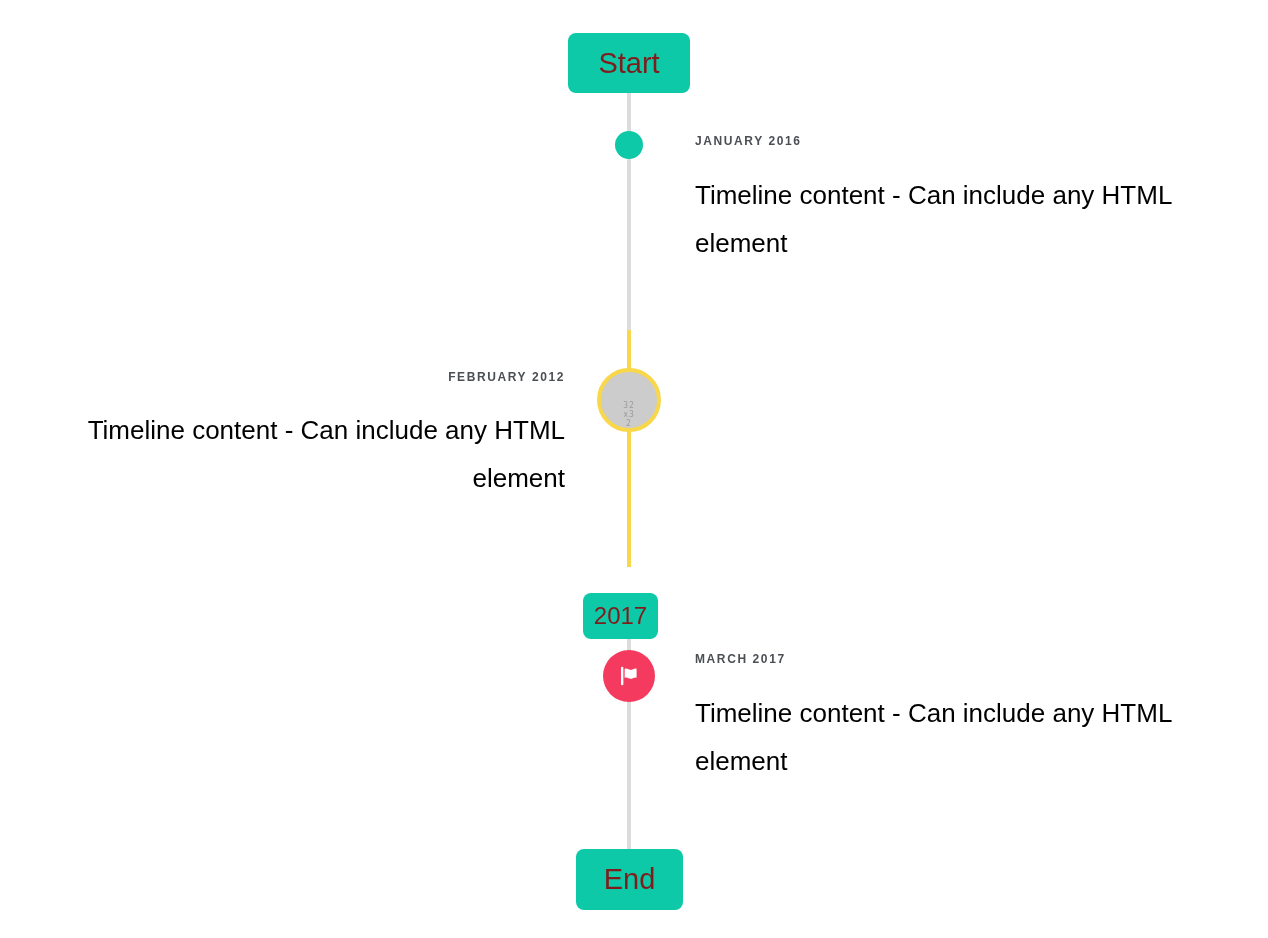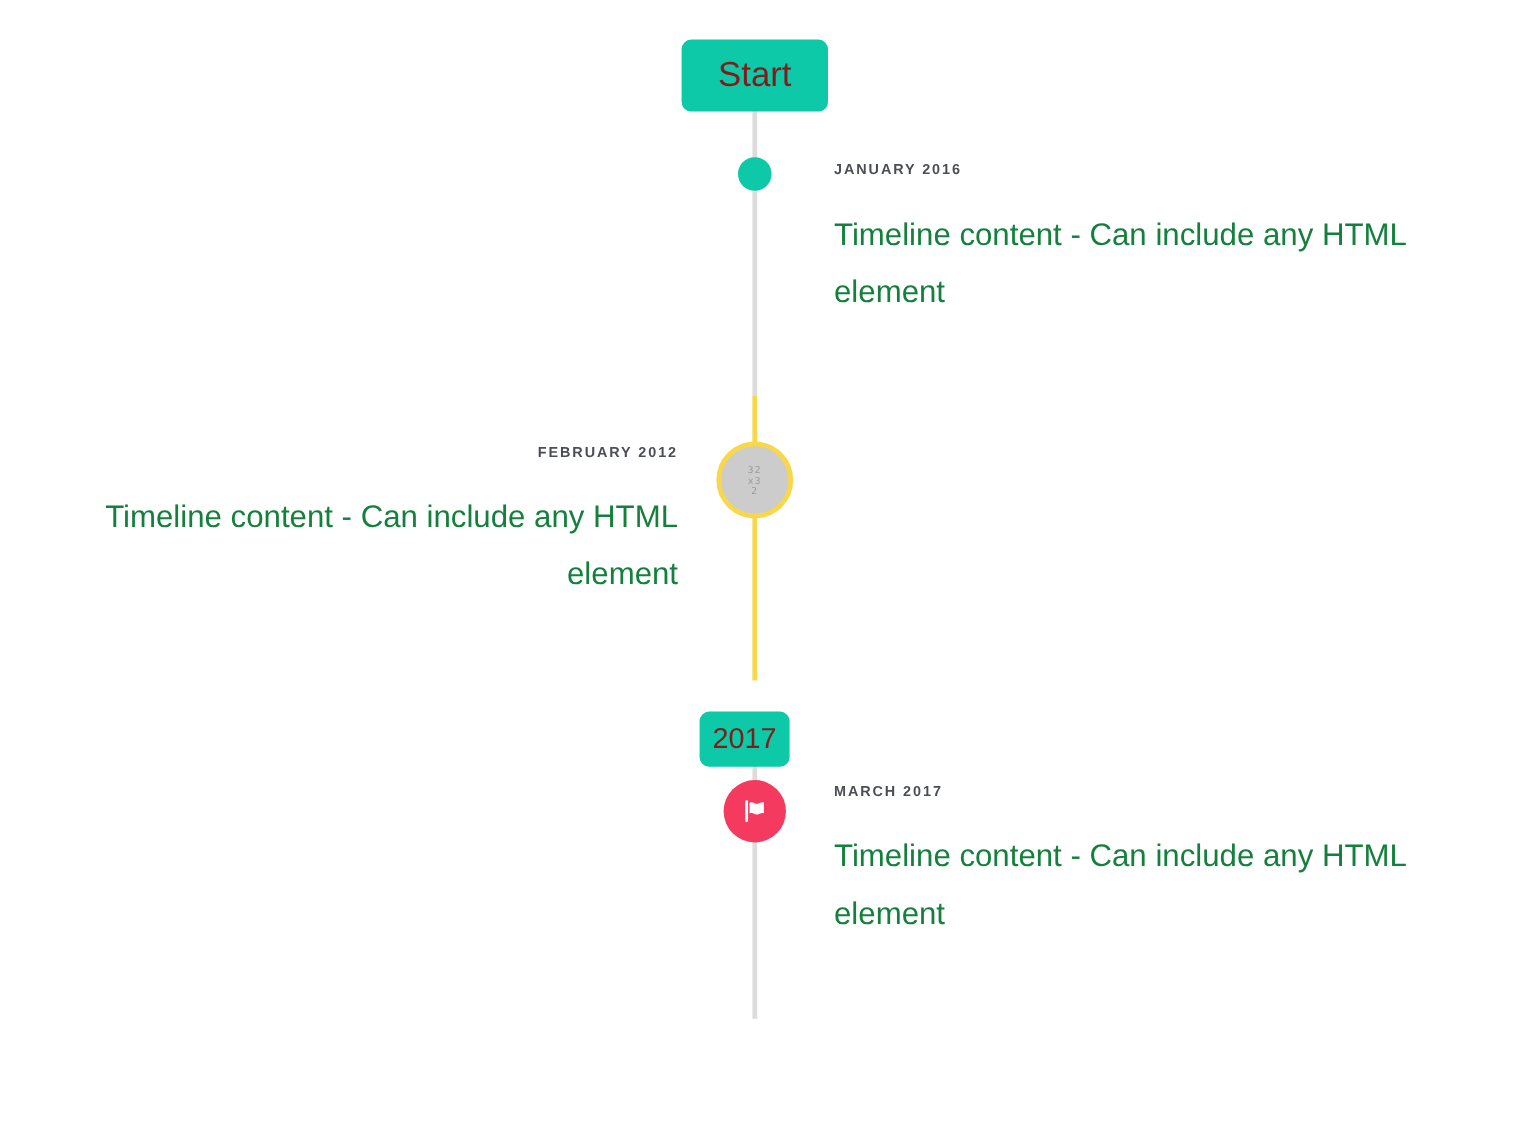--- a/index.html
+++ b/index.html
@@ -30,42 +30,42 @@
   #end-btn   { left: 576px; top: 849px; width: 107px; height: 61px; font-size: 29px; }
 
   
   .marker { position: absolute; border-radius: 50%; }
   #marker-jan {
     left: 615px; top: 131px; width: 28px; height: 28px; background: #0dc9a8;
   }
   #marker-feb {
     left: 597px; top: 368px; width: 64px; height: 64px;
     background: #cccccc; border: 4px solid #f8d74a;
-    display: flex; align-items: center; justify-content: center;
+    display: flex; align-items: flex-end; justify-content: center;
     overflow: hidden; cursor: pointer;
   }
   #marker-feb .ph-text {
     width: 17px; font-size: 8px; line-height: 9px; letter-spacing: 1px;
     color: #9b9b9b; word-break: break-all; text-align: center;
     font-family: "DejaVu Sans Mono", monospace;
   }
   #marker-mar {
     left: 603px; top: 650px; width: 52px; height: 52px; background: #f43b5f;
     display: flex; align-items: center; justify-content: center;
   }
   #marker-mar svg { width: 26px; height: 26px; fill: #ffffff; }
 
   
   .event-title {
     position: absolute; font-size: 12px; font-weight: 700;
     letter-spacing: 1.6px; color: #4b4f53;
   }
   .event-content {
     position: absolute; width: 540px; font-size: 26px; line-height: 48px;
-    font-weight: 400; color: #15803d;
+    font-weight: 400; color: #000000;
   }
   #title-jan   { left: 695px; top: 134px; }
   #content-jan { left: 695px; top: 171px; }
   #title-feb   { right: 703px; top: 370px; text-align: right; }
   #content-feb { right: 703px; top: 406px; text-align: right; }
   #title-mar   { left: 695px; top: 652px; }
   #content-mar { left: 695px; top: 689px; }
 </style>
 </head>
 <body>
@@ -73,20 +73,21 @@
 <div class="stage">
 
   <div id="line-top" class="line gray"></div>
   <div id="line-mid" class="line yellow"></div>
   <div id="line-bottom" class="line gray"></div>
 
   <button id="start-btn" class="pill">Start</button>
 
   <div id="year-badge" class="pill">2017</div>
 
+  <button id="end-btn" class="pill">End</button>
 
   <div id="marker-jan" class="marker"></div>
   <div id="title-jan" class="event-title">JANUARY 2016</div>
   <div id="content-jan" class="event-content">Timeline content - Can include any HTML element</div>
 
   <div id="marker-feb" class="marker">
     <span class="ph-text">32x32</span>
   </div>
   <div id="title-feb" class="event-title">FEBRUARY 2012</div>
   <div id="content-feb" class="event-content">Timeline content - Can include any HTML element</div>

